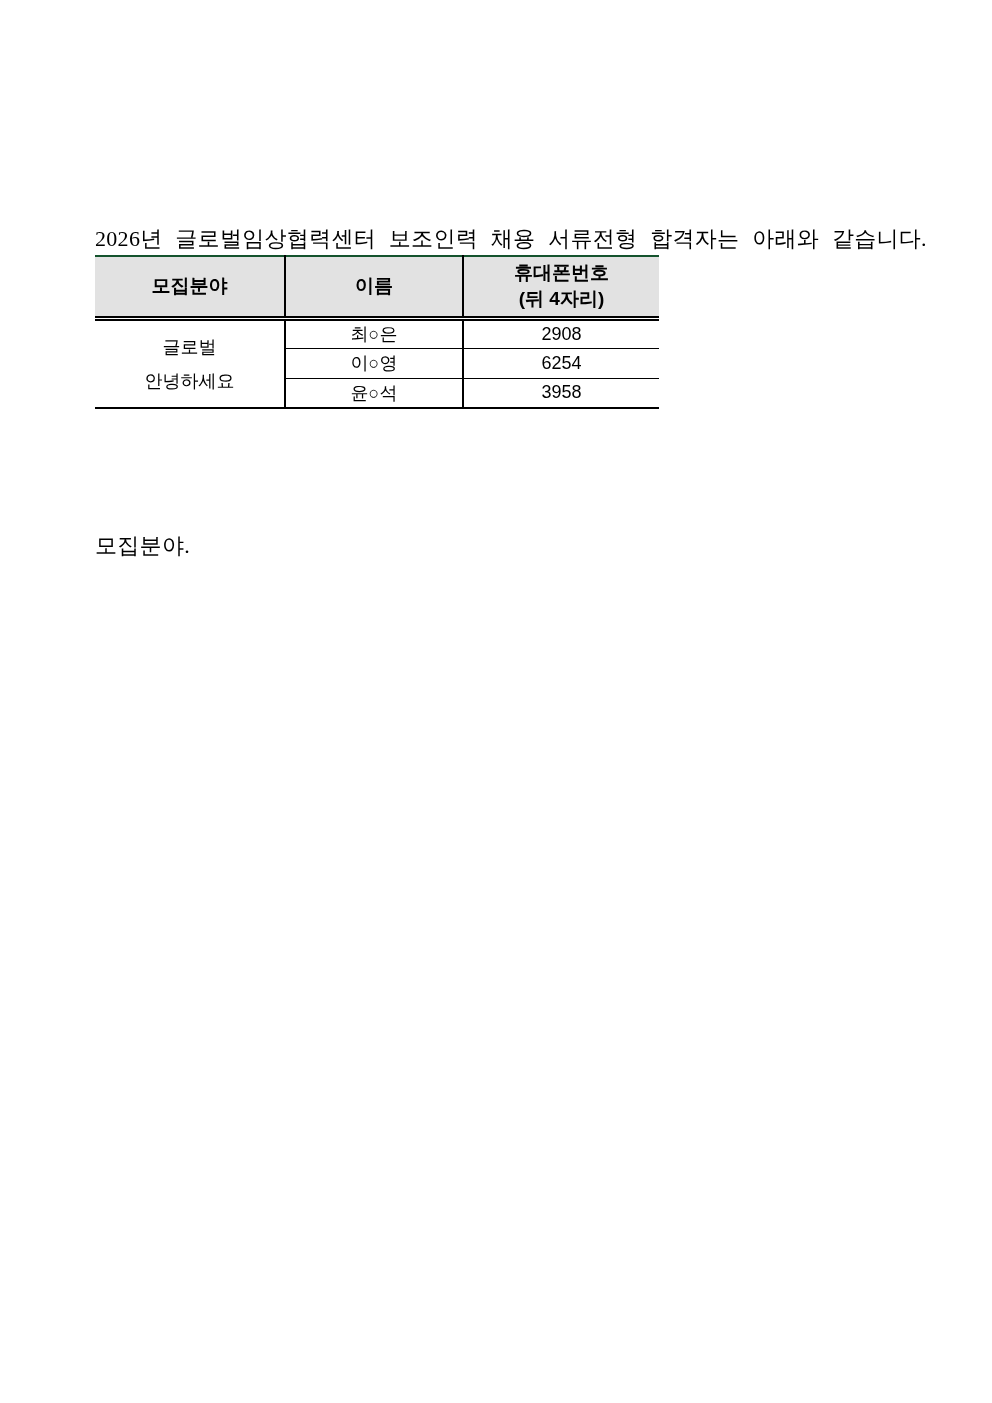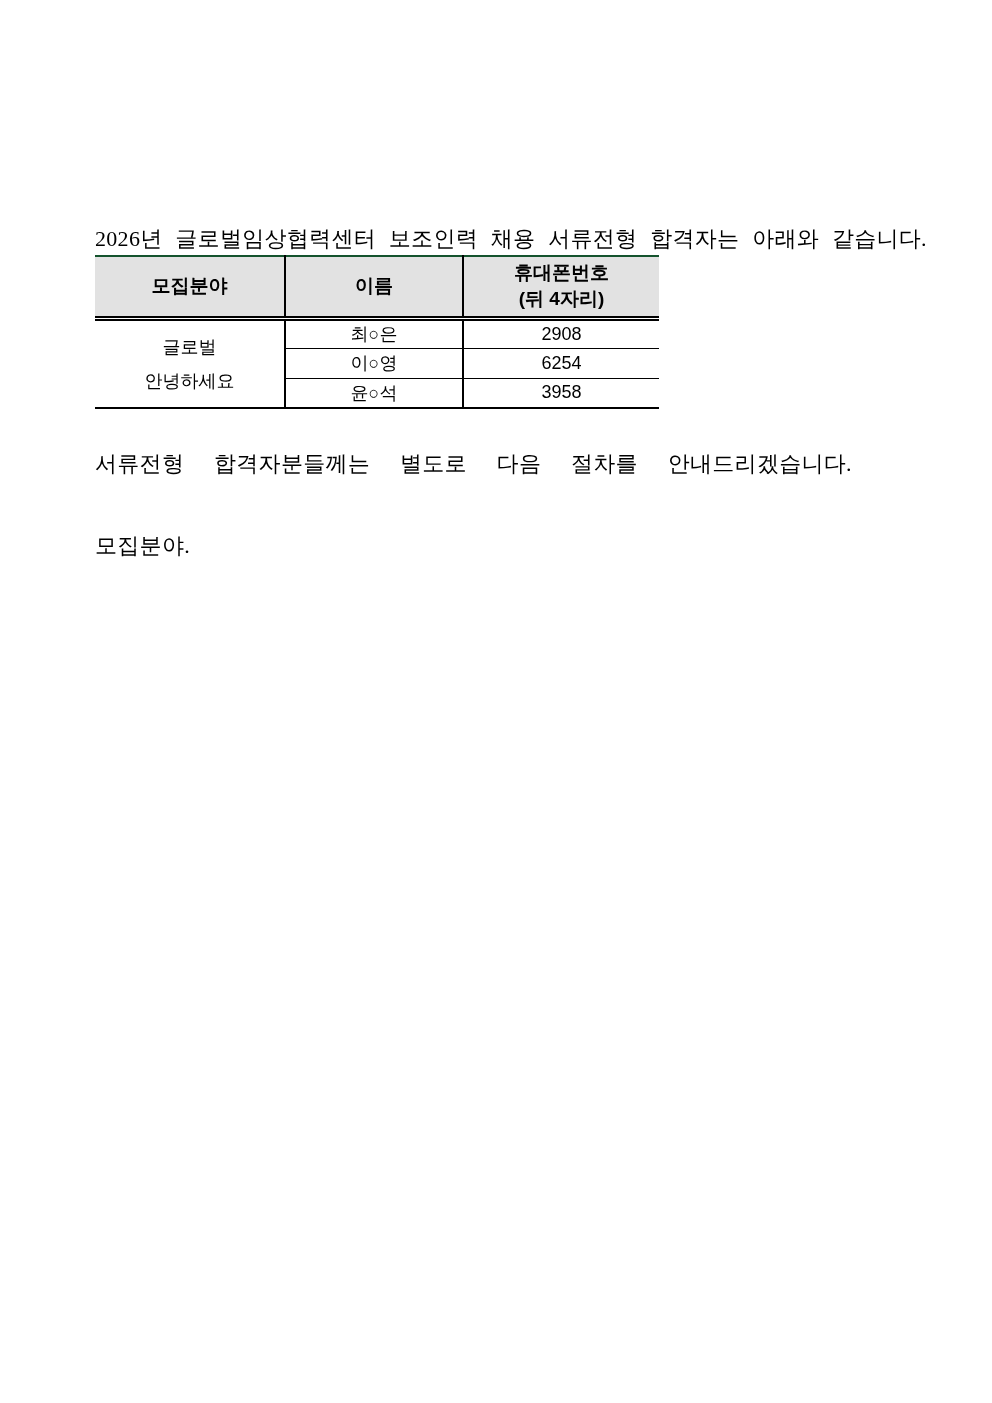--- a/index.html
+++ b/index.html
@@ -99,16 +99,15 @@
         <td class="vsep">이○영</td>
         <td class="vsep">6254</td>
       </tr>
       <tr class="body-row">
         <td class="vsep">윤○석</td>
         <td class="vsep">3958</td>
       </tr>
     </tbody>
   </table>
 
-  <p class="para para-notice">서류전형 합격자분들께는 별도로 다음 절차를 안내드리겠습니다.</p>
   <p class="para para-closing">모집분야.</p>
 
 </div>
 
 </body></html>

